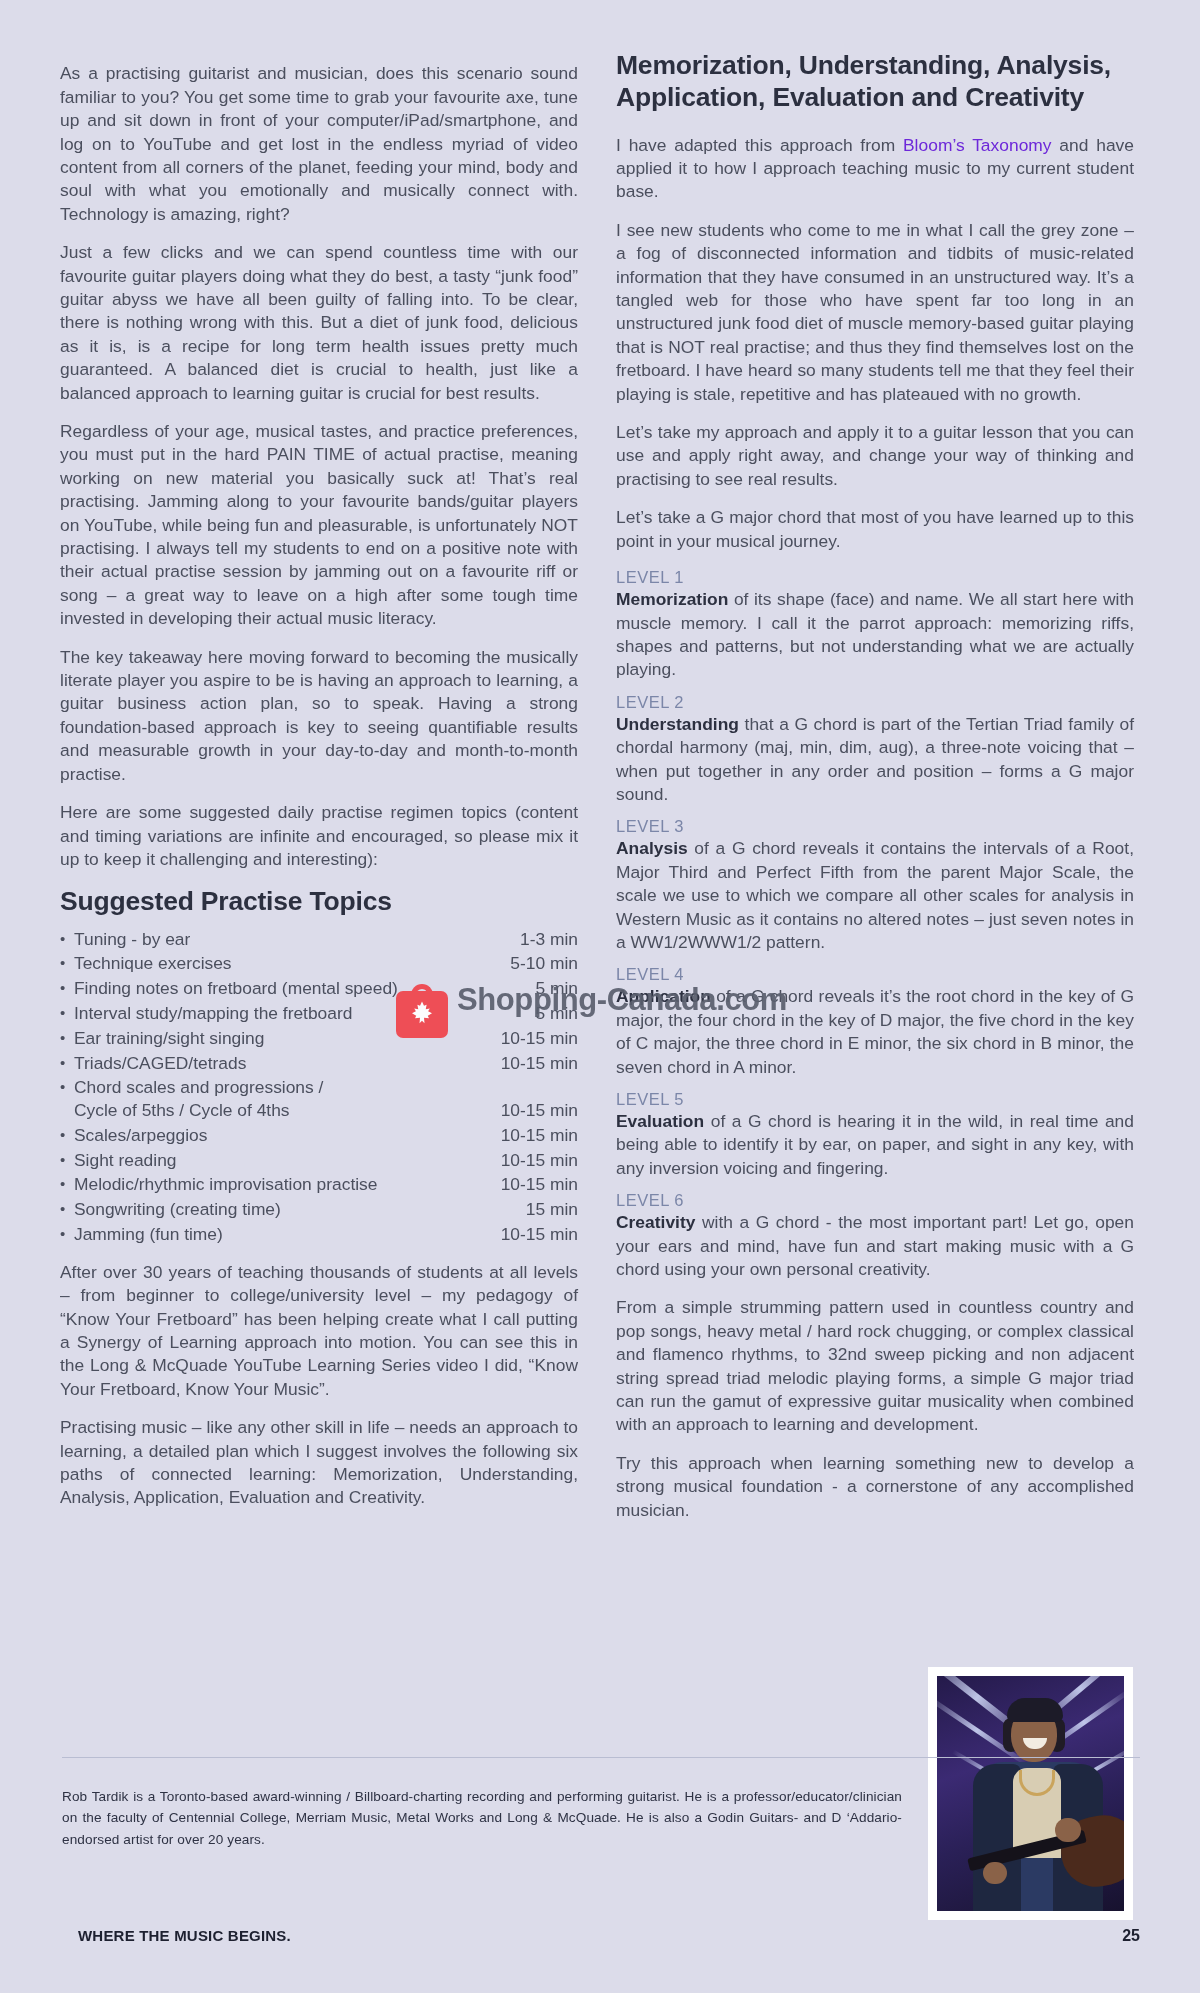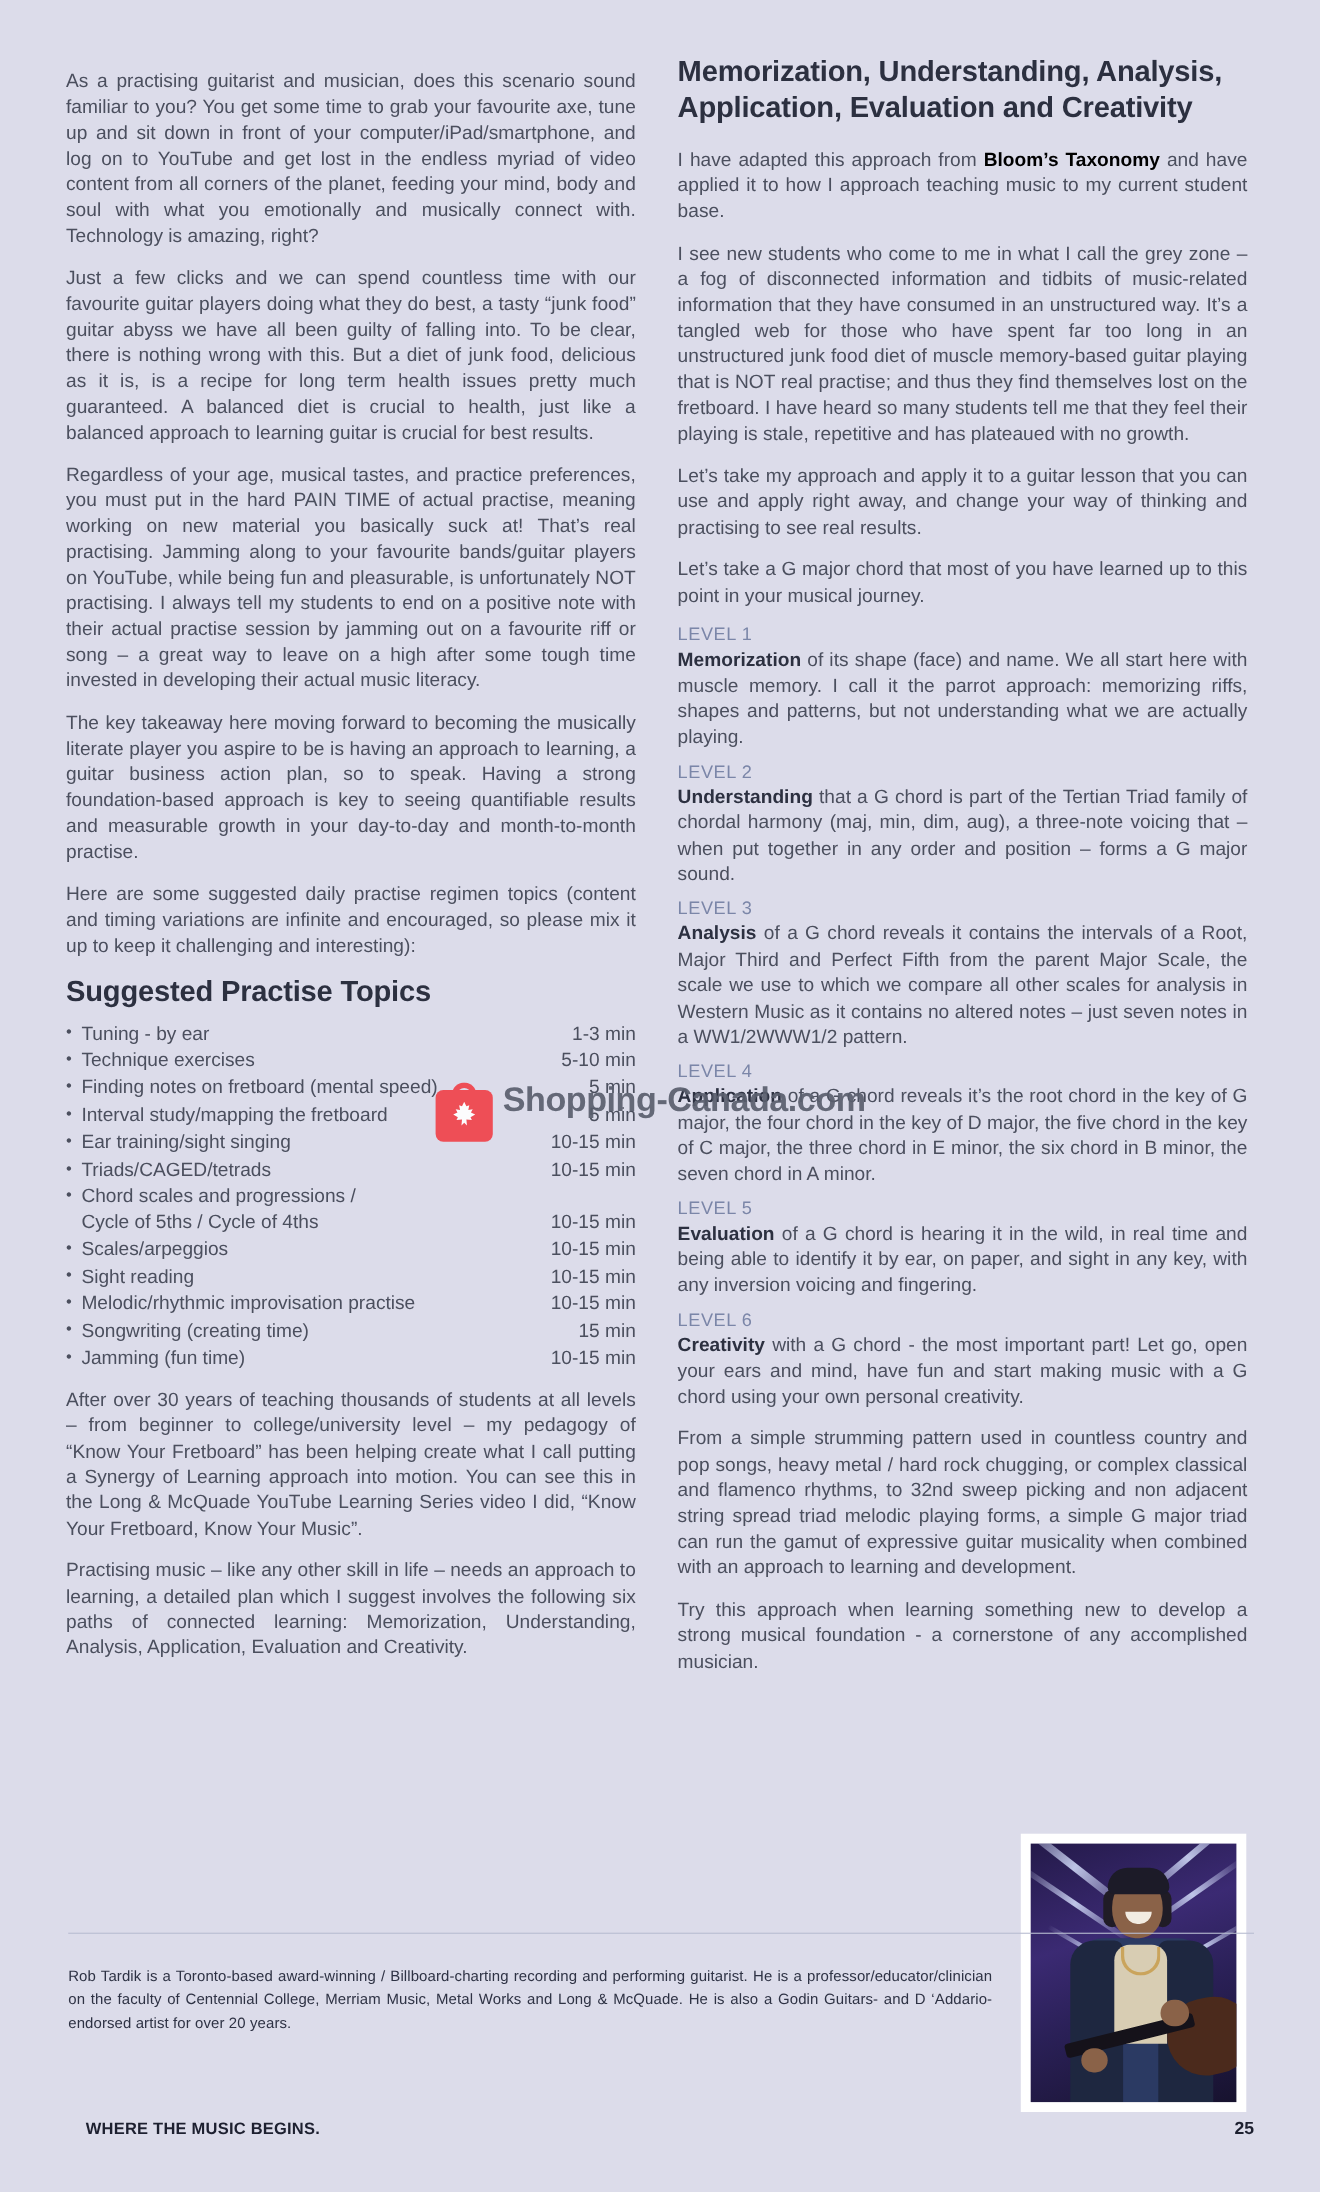--- a/index.html
+++ b/index.html
@@ -71,22 +71,22 @@
   .level-block p {
     margin-bottom: 0;
   }
 
   strong.bold-lead {
     font-weight: bold;
     color: #2c3040;
   }
 
   strong.inline-bold {
-    font-weight: bold;
-    color: #000000;
+    font-weight: normal;
+    color: #6d28d9;
   }
 
   
   ul.topics {
     list-style: none;
     margin-top: 4px;
     margin-bottom: 14px;
   }
 
   ul.topics li {

